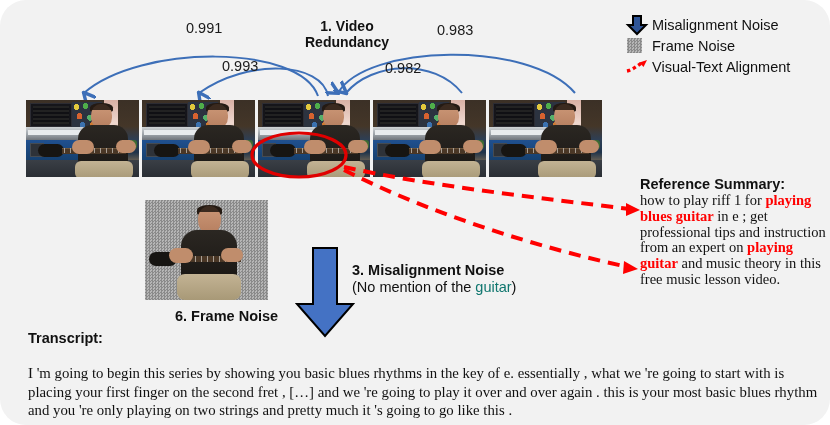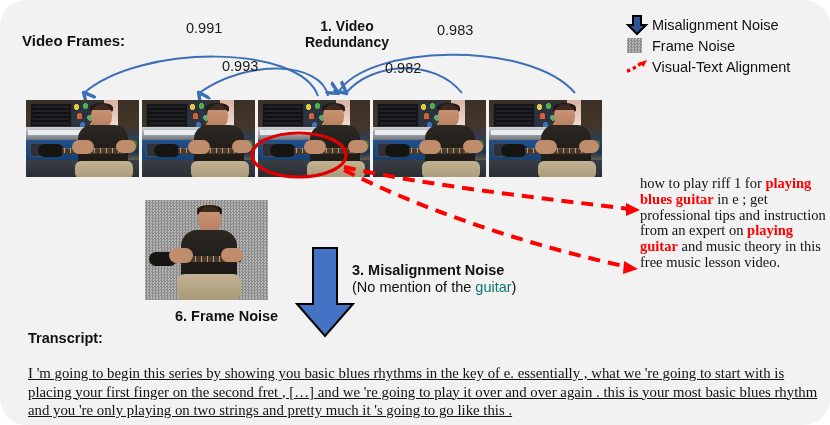--- a/index.html
+++ b/index.html
@@ -102,36 +102,35 @@
   
   #refsum{position:absolute;left:640px;top:176px;width:190px;}
   #refsum .h{font-size:14.5px;font-weight:bold;color:#111;
     font-family:"Liberation Sans", sans-serif;margin-bottom:1px;}
   #refsum .body{font-family:"Liberation Serif", serif;font-size:14.5px;line-height:15.8px;color:#111;}
 
   
   #transcript{position:absolute;left:28px;top:330px;width:790px;}
   #transcript .h{font-size:14.5px;font-weight:bold;color:#111;margin-bottom:18px;
     font-family:"Liberation Sans", sans-serif;}
-  #transcript .body{font-family:"Liberation Serif", serif;font-size:14.8px;line-height:18.5px;color:#111;text-decoration:underline;}
+  #transcript .body{font-family:"Liberation Serif", serif;font-size:14.8px;line-height:18.5px;color:#111;}
 
   
   #vf-label{left:22px;top:32px;font-size:15px;}
   #redundancy{left:292px;top:18px;width:110px;text-align:center;font-size:14px;line-height:16px;}
   #frame-noise-cap{left:175px;top:308px;font-size:14.5px;}
   #mis-label{left:352px;top:262px;font-size:14.5px;line-height:17px;}
   #mis-label .sub{font-weight:normal;}
   svg{overflow:visible;}
 </style>
 </head>
 <body>
 
 <div id="fig">
 
-  <div class="abs lbl-bold" id="vf-label">Video Frames:</div>
 
   <div class="abs lbl-bold" id="redundancy">
     <span>1. Video</span><br>
     <span>Redundancy</span>
   </div>
 
   <svg class="abs" style="left:0;top:0;" width="830" height="200">
     <defs>
       <marker id="ah" markerWidth="7" markerHeight="7" refX="3.2" refY="5.6" orient="auto">
         <path d="M0.4,0.4 L3.2,6.0 L6.0,0.4" fill="none" stroke="#3d6fb8" stroke-width="1.7" stroke-linecap="round" stroke-linejoin="round"></path>
@@ -335,20 +334,21 @@
         <svg width="26" height="20" viewBox="0 0 26 20">
           <path d="M1,14 C6,13 11,9 17,5" fill="none" stroke="#ff0000" stroke-width="3.4" stroke-dasharray="3.4,3"></path>
           <path d="M21,3 L13.5,5.5 L17.5,10 Z" fill="#ff0000"></path>
         </svg>
       </span>
       <span class="leg-txt">Visual-Text Alignment</span>
     </div>
   </div>
 
   <div id="refsum">
+    <div class="h">Reference Summary:</div>
     <div class="body"><span>how to play riff 1 for </span><span class="redb">playing blues guitar</span><span> in e ; get professional tips and instruction from an expert on </span><span class="redb">playing guitar</span><span> and music theory in this free music lesson video.</span></div>
   </div>
 
   <div id="transcript">
     <div class="h">Transcript:</div>
     <div class="body">I 'm going to begin this series by showing you basic blues rhythms in the key of e. essentially , what we 're going to start with is placing your first finger on the second fret , […] and we 're going to play it over and over again . this is your most basic blues rhythm and you 're only playing on two strings and pretty much it 's going to go like this .</div>
   </div>
 
 </div>
 

